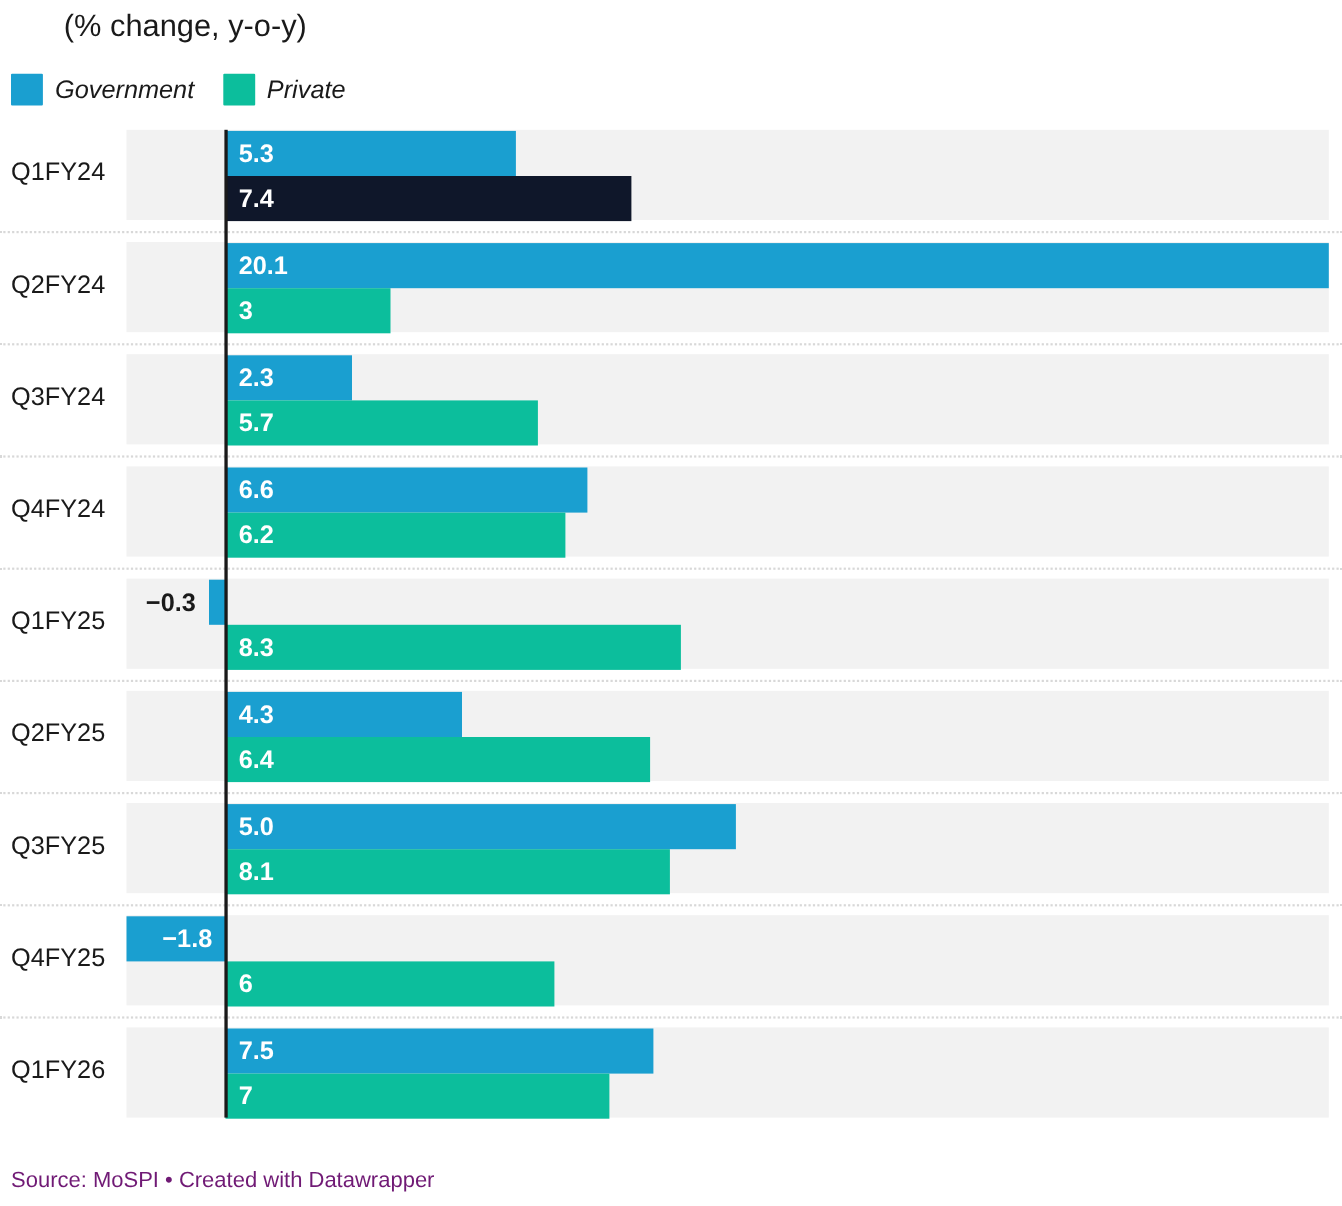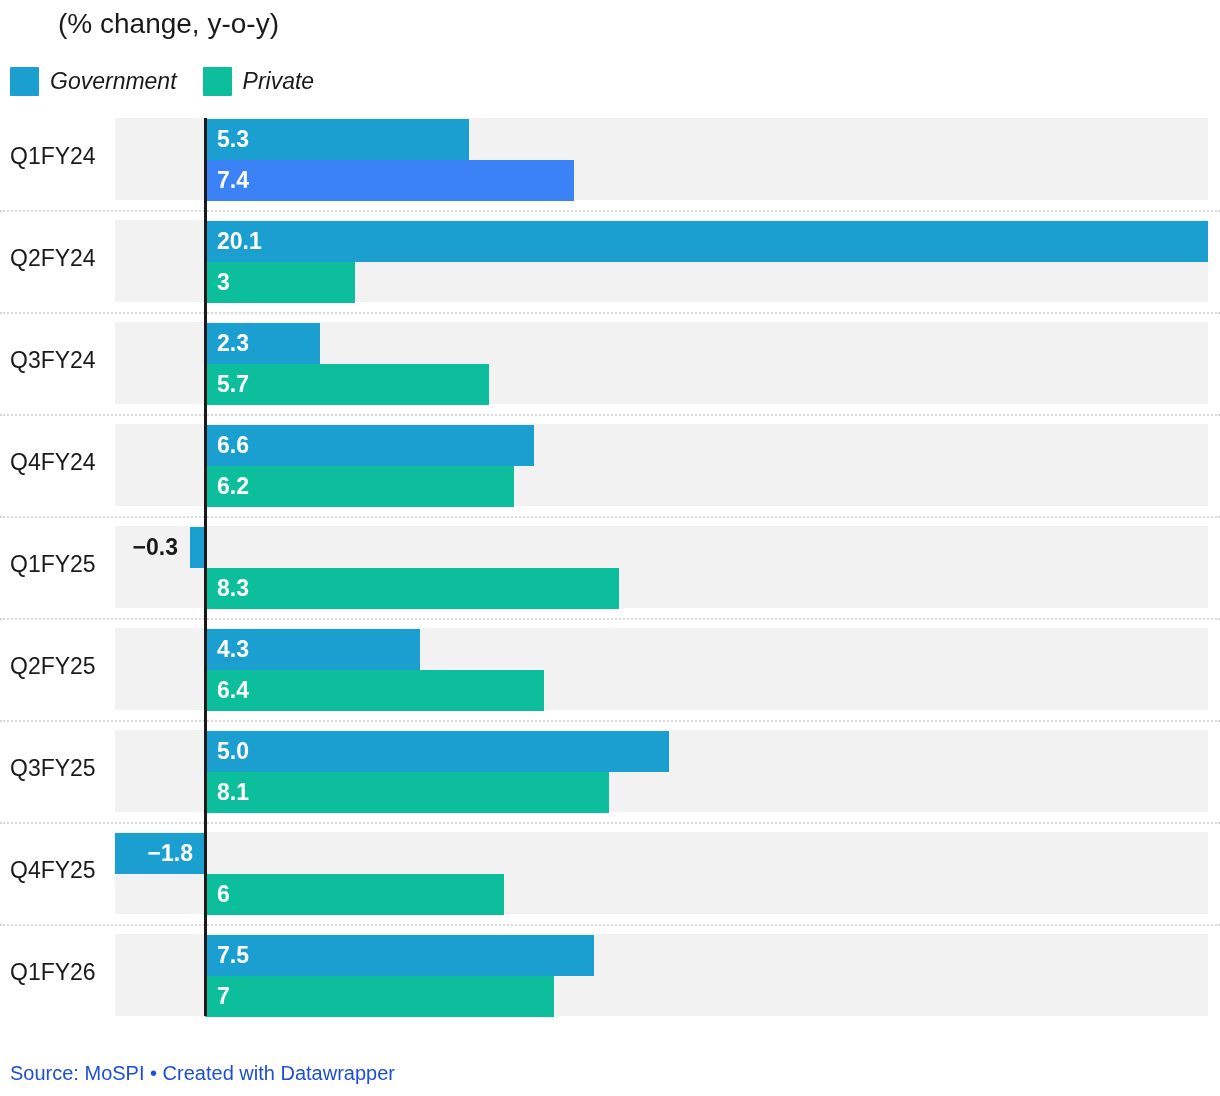--- a/index.html
+++ b/index.html
@@ -133,21 +133,21 @@
     background: #1a1a1a;
   }
 
   
   #footer-note {
     position: absolute;
     left: 10px;
     top: 1060px;
     font-size: 20px;
     line-height: 26px;
-    color: #1d4ed8;
+    color: #701a75;
     white-space: nowrap;
   }
 </style>
 </head>
 <body>
 
 <div id="chart-title">(% change, y-o-y)</div>
 
 <div id="legend">
   <div class="legend-item">
@@ -161,21 +161,21 @@
 </div>
 
 <div id="plot">
     <div class="row-sep" style="top: 100px;"></div>
     <div class="row" style="top: 0px;">
       <div class="row-band" style="left: 115.18px; width: 1092.81px;"></div>
       <div class="row-label">Q1FY24</div>
       <div class="bar series-0" style="background: rgb(26, 159, 208); width: 264.47px; left: 205px;">
         <span class="bar-value inside-pos">5.3</span>
       </div>
-      <div class="bar series-1" style="background: #3b82f6; width: 369.26px; left: 205px;">
+      <div class="bar series-1" style="background: #0f172a; width: 369.26px; left: 205px;">
         <span class="bar-value inside-pos">7.4</span>
       </div>
     </div>
     <div class="row-sep" style="top: 202px;"></div>
     <div class="row" style="top: 102px;">
       <div class="row-band" style="left: 115.18px; width: 1092.81px;"></div>
       <div class="row-label">Q2FY24</div>
       <div class="bar series-0" style="background: rgb(26, 159, 208); width: 1002.99px; left: 205px;">
         <span class="bar-value inside-pos">20.1</span>
       </div>
@@ -216,21 +216,21 @@
         <span class="bar-value inside-pos">8.3</span>
       </div>
     </div>
     <div class="row-sep" style="top: 610px;"></div>
     <div class="row" style="top: 510px;">
       <div class="row-band" style="left: 115.18px; width: 1092.81px;"></div>
       <div class="row-label">Q2FY25</div>
       <div class="bar series-0" style="background: rgb(26, 159, 208); width: 214.57px; left: 205px;">
         <span class="bar-value inside-pos">4.3</span>
       </div>
-      <div class="bar series-1" style="background: rgb(12, 190, 156); width: 339px; left: 205px;">
+      <div class="bar series-1" style="background: rgb(12, 190, 156); width: 386px; left: 205px;">
         <span class="bar-value inside-pos">6.4</span>
       </div>
     </div>
     <div class="row-sep" style="top: 712px;"></div>
     <div class="row" style="top: 612px;">
       <div class="row-band" style="left: 115.18px; width: 1092.81px;"></div>
       <div class="row-label">Q3FY25</div>
       <div class="bar series-0" style="background: rgb(26, 159, 208); width: 464.07px; left: 205px;">
         <span class="bar-value inside-pos">5.0</span>
       </div>

